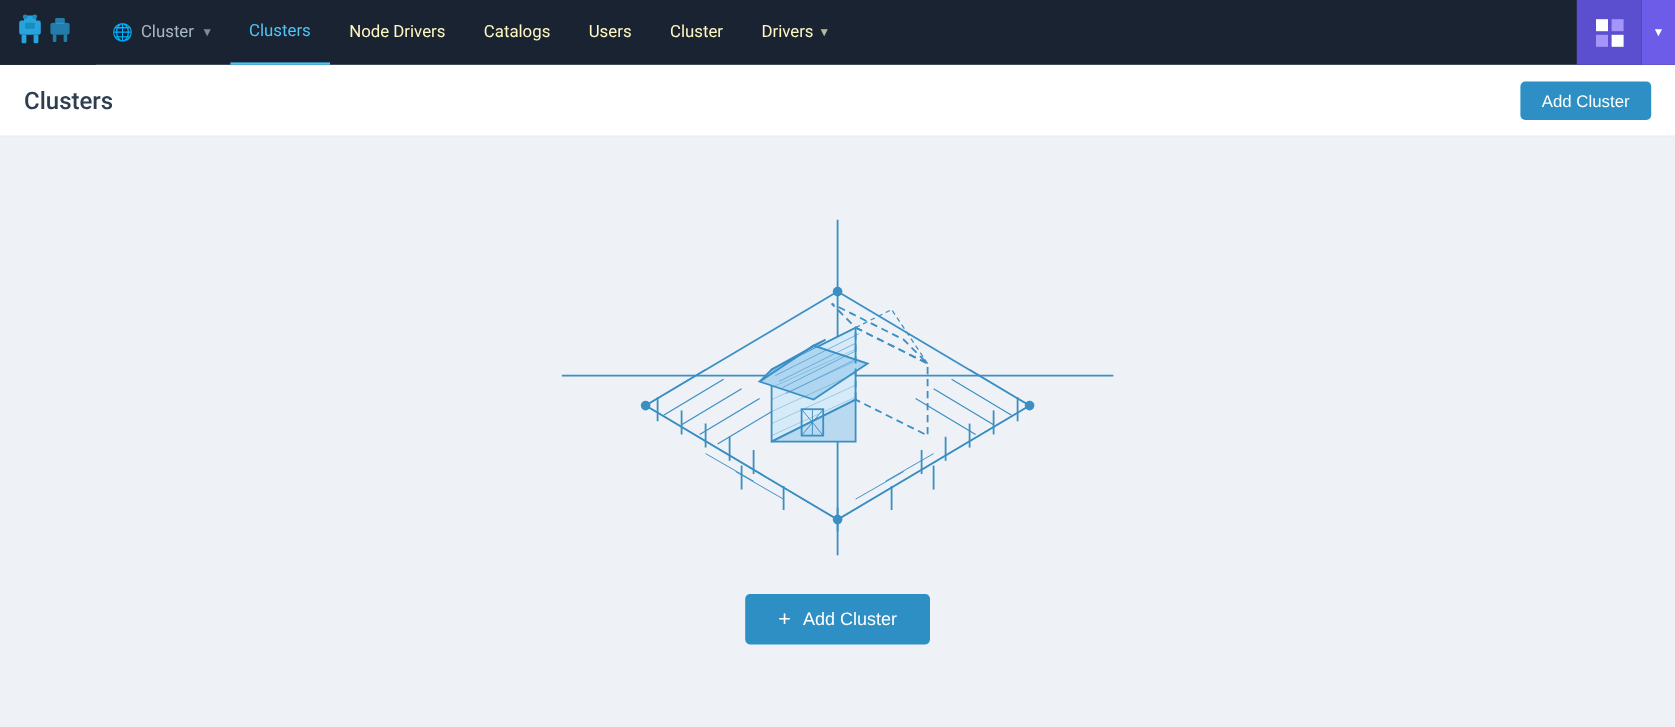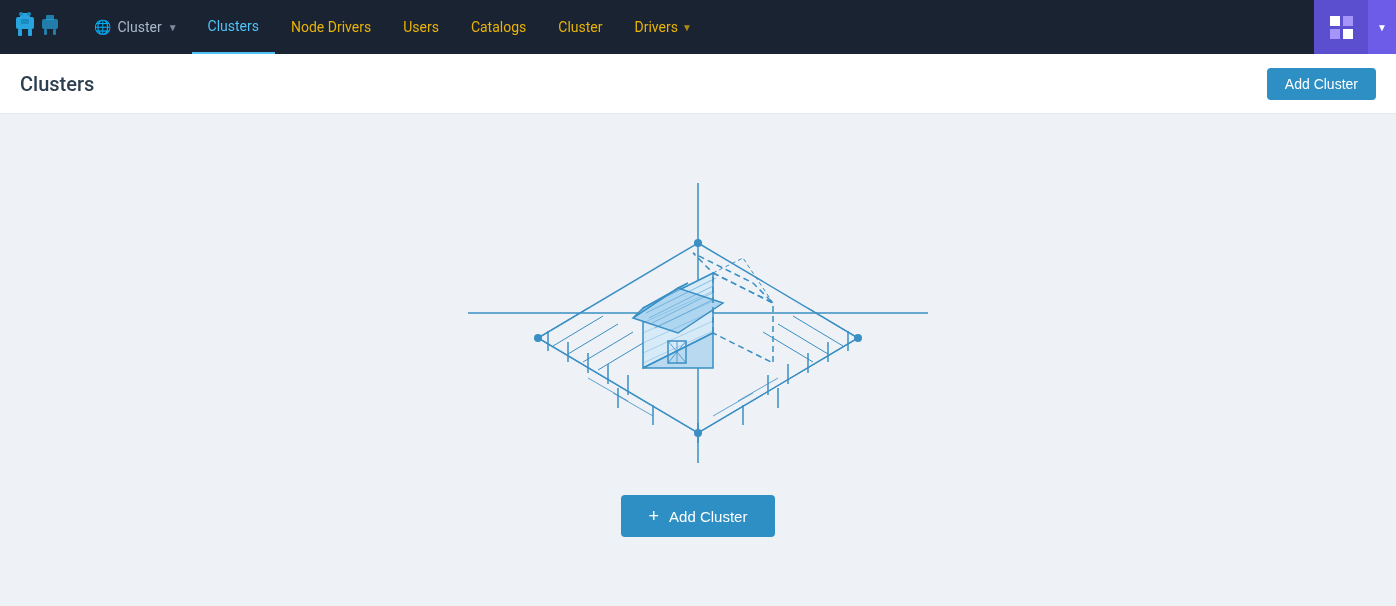--- a/index.html
+++ b/index.html
@@ -31,21 +31,21 @@
       display: flex;
       align-items: center;
       height: 54px;
       flex: 1;
     }
     .nav-item {
       display: flex;
       align-items: center;
       height: 54px;
       padding: 0 16px;
-      color: #eab308;
+      color: #fef9c3;
       font-size: 14px;
       cursor: pointer;
       text-decoration: none;
       white-space: nowrap;
       gap: 4px;
     }
     .nav-item.active {
       color: #4fc3f7;
       border-bottom: 2px solid #4fc3f7;
     }
@@ -202,24 +202,24 @@
   </div>
 
   <div class="nav-items">
     <a class="nav-item active">
       <span>Clusters</span>
     </a>
     <a class="nav-item">
       <span>Node Drivers</span>
     </a>
     <a class="nav-item">
+      <span>Catalogs</span>
+    </a>
+    <a class="nav-item">
       <span>Users</span>
-    </a>
-    <a class="nav-item">
-      <span>Catalogs</span>
     </a>
     <a class="nav-item">
       <span>Cluster</span>
     </a>
     <a class="nav-item">
       <span>Drivers</span>
       <span class="chevron">▼</span>
     </a>
   </div>
 

